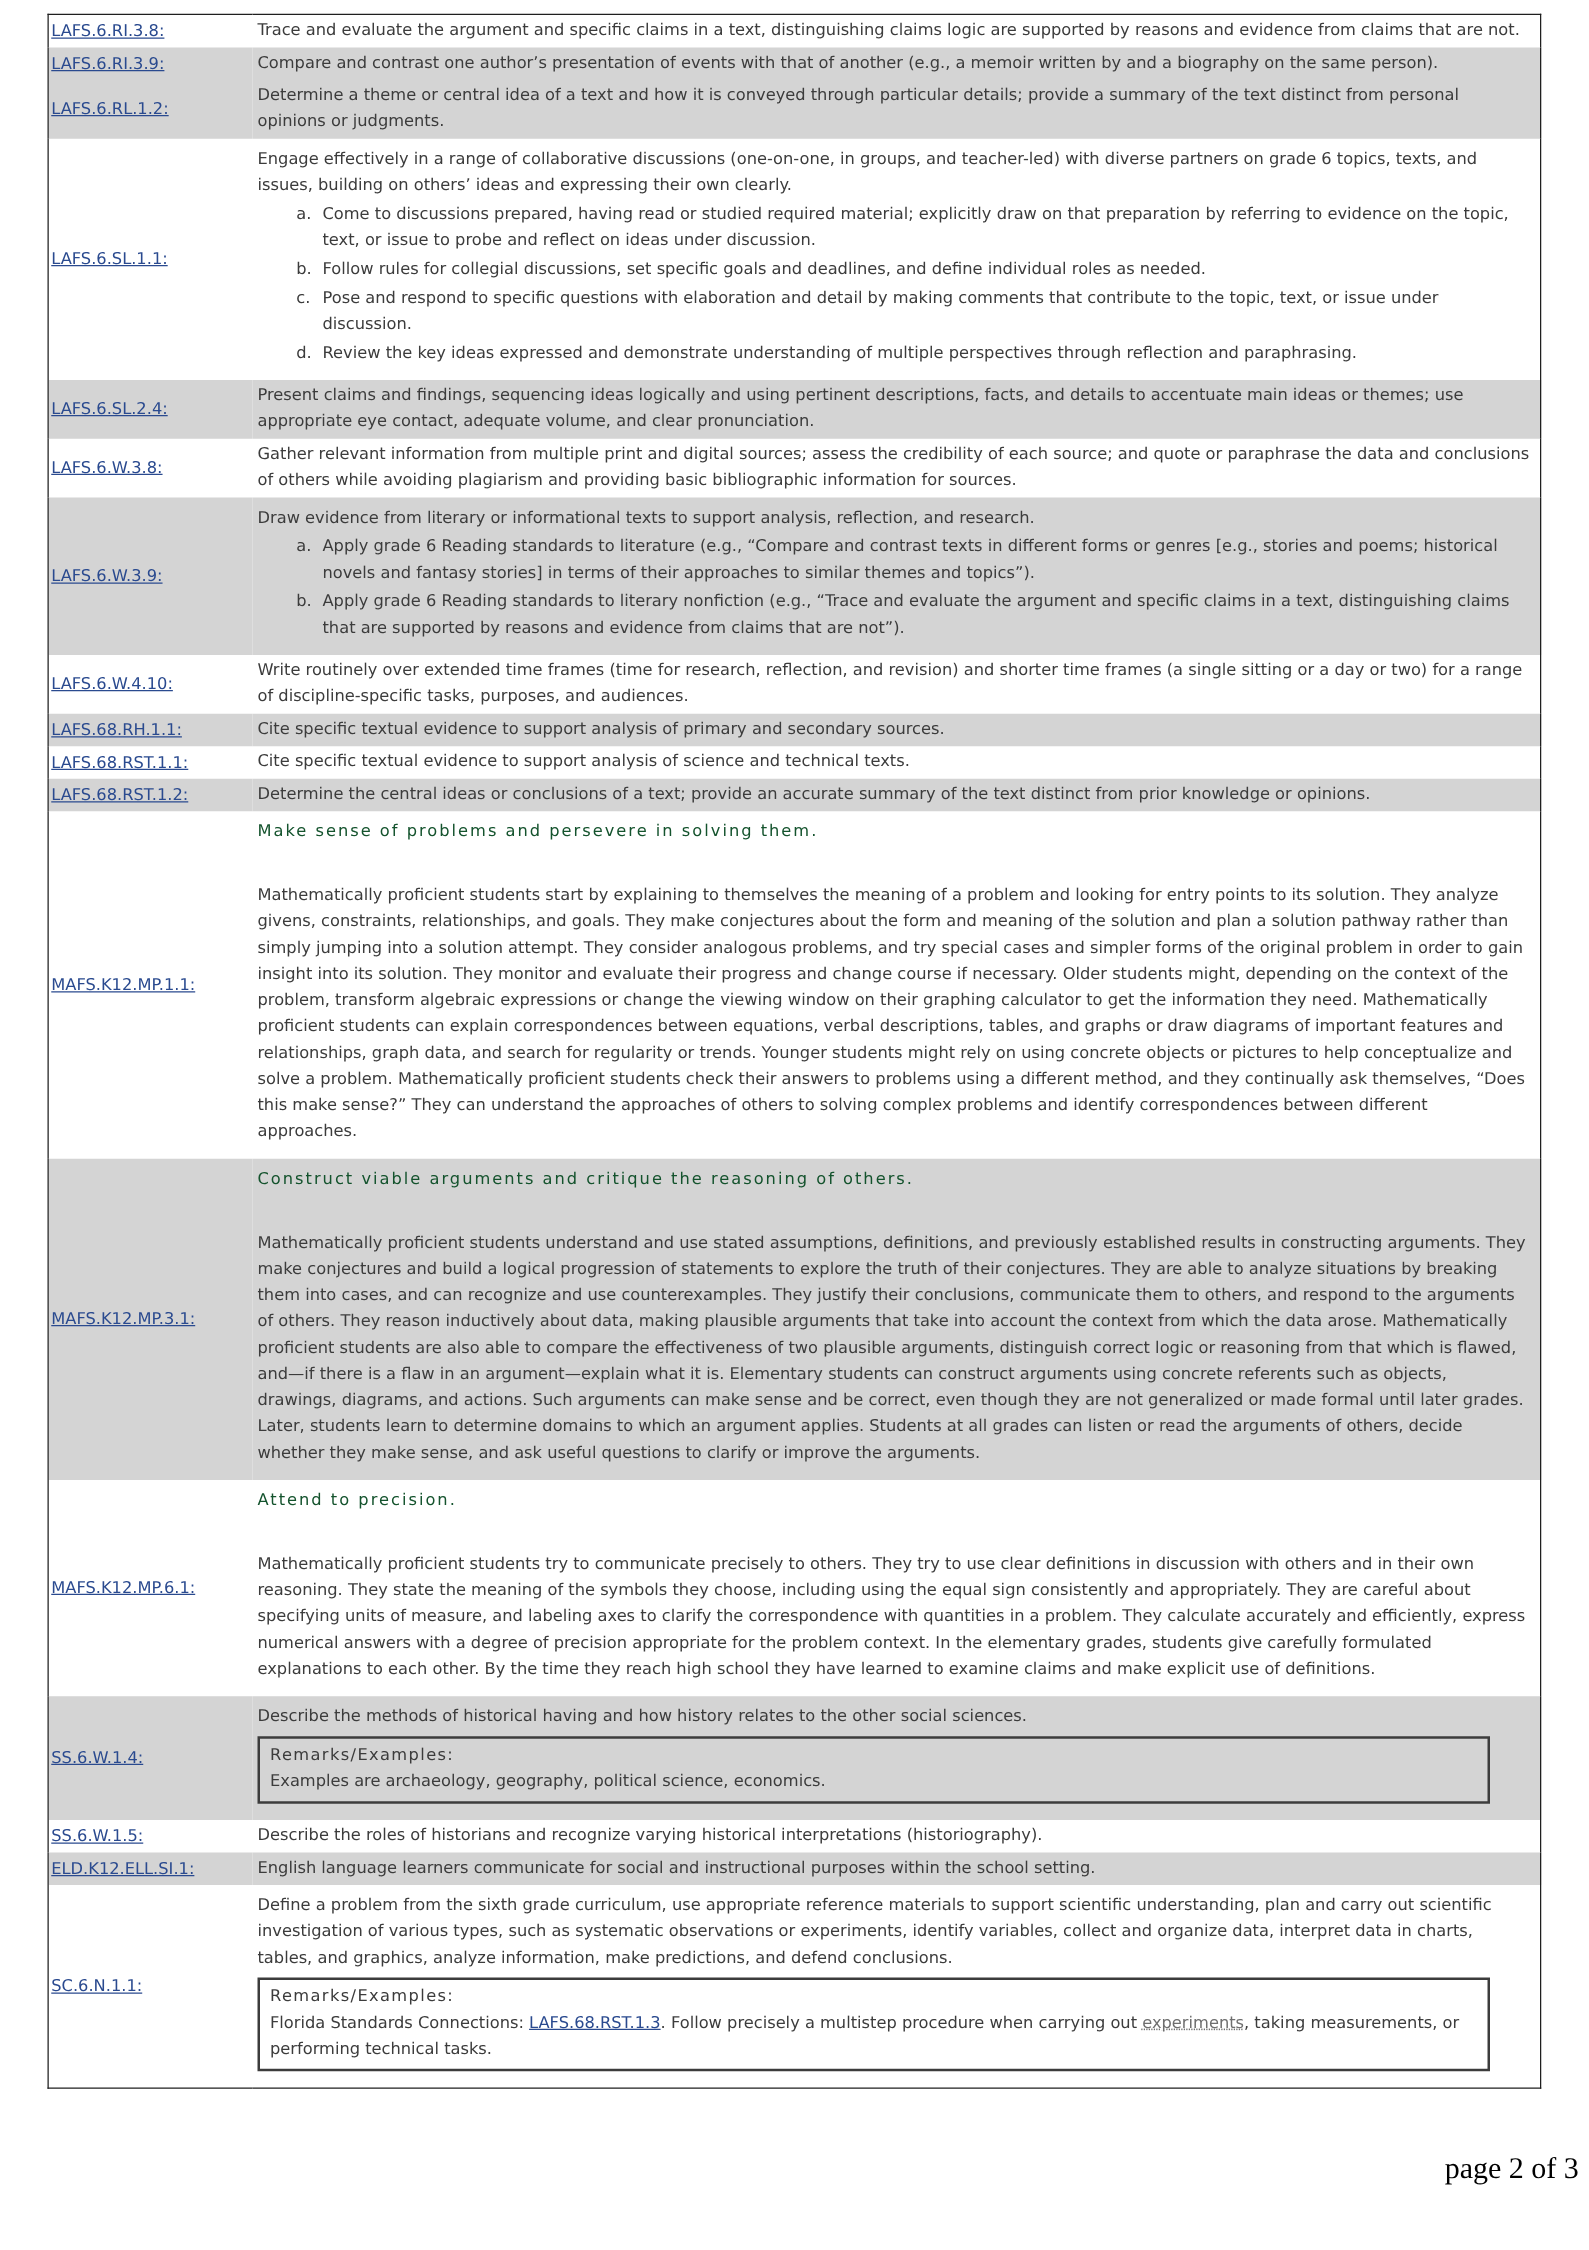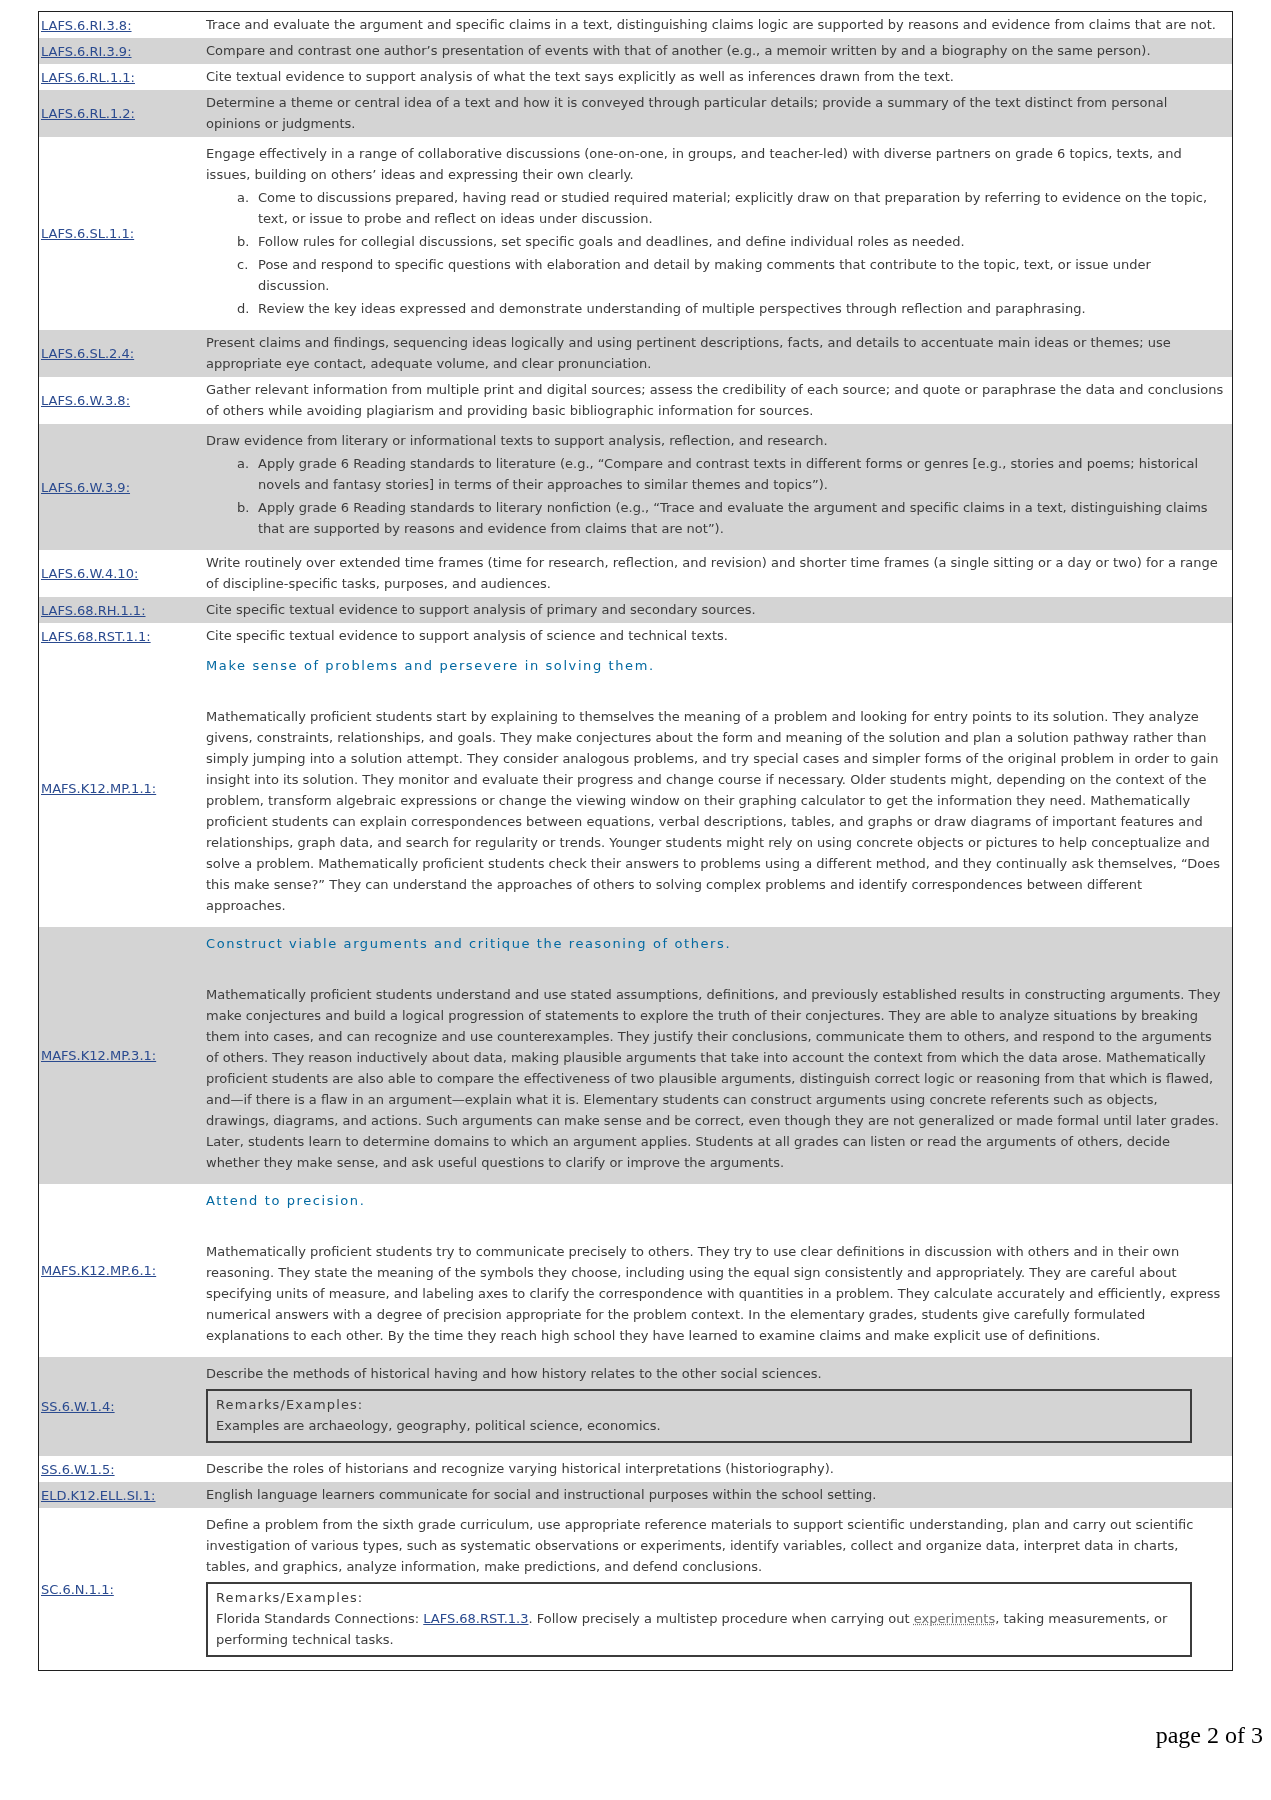--- a/index.html
+++ b/index.html
@@ -16,21 +16,21 @@
     font-size:13px;line-height:21px;
   }
   td{vertical-align:middle;padding:0;}
   td.code{width:157px;padding:2px 4px 2px 2px;}
   td.desc{padding:2px 8px 3px 4px;}
   td.desc.tall{padding:6px 8px 11px 4px;}
   tr.shaded{background:#d4d4d4;}
   a.codelink{color:#2a4a8f;text-decoration:underline;cursor:pointer;}
   a.codelink.inline{white-space:nowrap;}
   .heading{
-    color:#0369a1;letter-spacing:1.6px;
+    color:#14532d;letter-spacing:1.6px;
   }
   .para{margin:0;}
   .para.mt{margin-top:30px;}
   .list{margin:0;}
   .li{display:flex;margin-top:2px;}
   .li .lab{flex:0 0 21px;margin-left:31px;}
   .li .litext{flex:1;}
   .remarks{
     border:2px solid #3c3c3c;
     margin:5px 32px 2px 0;
@@ -56,26 +56,20 @@
           <td class="desc">
             <div class="para">Trace and evaluate the argument and specific claims in a text, distinguishing claims logic are supported by reasons and evidence from claims that are not.</div>
           </td>
         </tr>
         <tr class="shaded">
           <td class="code"><a class="codelink" href="#">LAFS.6.RI.3.9:</a></td>
           <td class="desc">
             <div class="para">Compare and contrast one author’s presentation of events with that of another (e.g., a memoir written by and a biography on the same person).</div>
           </td>
         </tr>
-        <tr>
-          <td class="code"><a class="codelink" href="#">LAFS.6.RL.1.1:</a></td>
-          <td class="desc">
-            <div class="para">Cite textual evidence to support analysis of what the text says explicitly as well as inferences drawn from the text.</div>
-          </td>
-        </tr>
         <tr class="shaded">
           <td class="code"><a class="codelink" href="#">LAFS.6.RL.1.2:</a></td>
           <td class="desc">
             <div class="para">Determine a theme or central idea of a text and how it is conveyed through particular details; provide a summary of the text distinct from personal opinions or judgments.</div>
           </td>
         </tr>
         <tr>
           <td class="code"><a class="codelink" href="#">LAFS.6.SL.1.1:</a></td>
           <td class="desc tall">
             <div class="para">Engage effectively in a range of collaborative discussions (one-on-one, in groups, and teacher-led) with diverse partners on grade 6 topics, texts, and issues, building on others’ ideas and expressing their own clearly.</div>
@@ -136,20 +130,26 @@
         <tr class="shaded">
           <td class="code"><a class="codelink" href="#">LAFS.68.RH.1.1:</a></td>
           <td class="desc">
             <div class="para">Cite specific textual evidence to support analysis of primary and secondary sources.</div>
           </td>
         </tr>
         <tr>
           <td class="code"><a class="codelink" href="#">LAFS.68.RST.1.1:</a></td>
           <td class="desc">
             <div class="para">Cite specific textual evidence to support analysis of science and technical texts.</div>
+          </td>
+        </tr>
+        <tr class="shaded">
+          <td class="code"><a class="codelink" href="#">LAFS.68.RST.1.2:</a></td>
+          <td class="desc">
+            <div class="para">Determine the central ideas or conclusions of a text; provide an accurate summary of the text distinct from prior knowledge or opinions.</div>
           </td>
         </tr>
         <tr>
           <td class="code"><a class="codelink" href="#">MAFS.K12.MP.1.1:</a></td>
           <td class="desc tall">
             <div class="heading">Make sense of problems and persevere in solving them.</div>
             <div class="para mt">Mathematically proficient students start by explaining to themselves the meaning of a problem and looking for entry points to its solution. They analyze givens, constraints, relationships, and goals. They make conjectures about the form and meaning of the solution and plan a solution pathway rather than simply jumping into a solution attempt. They consider analogous problems, and try special cases and simpler forms of the original problem in order to gain insight into its solution. They monitor and evaluate their progress and change course if necessary. Older students might, depending on the context of the problem, transform algebraic expressions or change the viewing window on their graphing calculator to get the information they need. Mathematically proficient students can explain correspondences between equations, verbal descriptions, tables, and graphs or draw diagrams of important features and relationships, graph data, and search for regularity or trends. Younger students might rely on using concrete objects or pictures to help conceptualize and solve a problem. Mathematically proficient students check their answers to problems using a different method, and they continually ask themselves, “Does this make sense?” They can understand the approaches of others to solving complex problems and identify correspondences between different approaches.</div>
           </td>
         </tr>
         <tr class="shaded">

